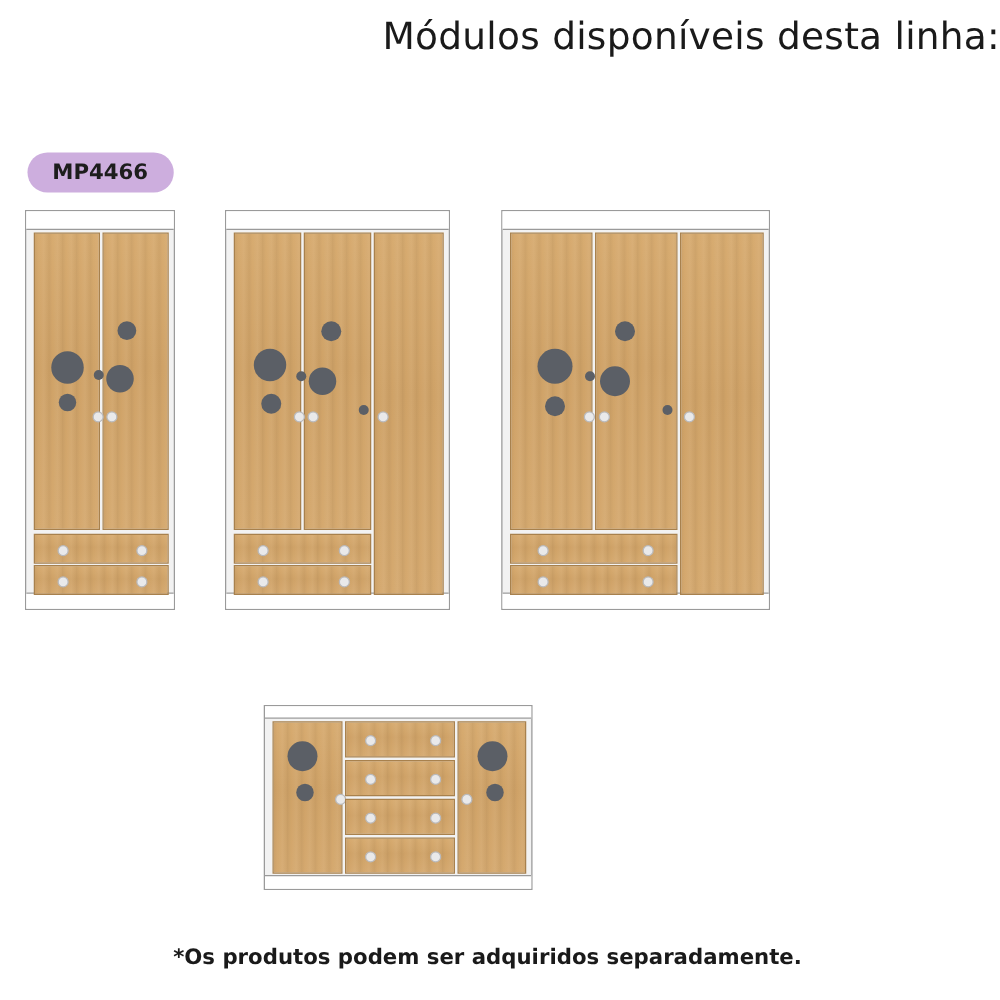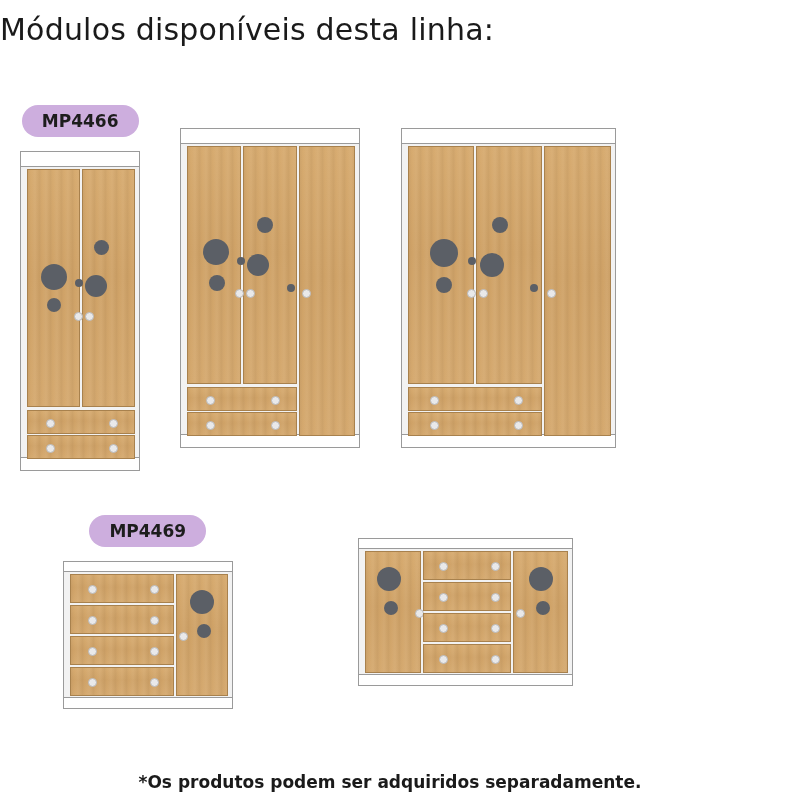--- a/index.html
+++ b/index.html
@@ -6,43 +6,43 @@
   body{
     width:800px;height:800px;
     background:#ffffff;
     font-family:"DejaVu Sans", sans-serif;
     overflow:hidden;
     position:relative;
   }
   .title{
     position:absolute;
     top:12px;left:0;width:800px;
-    text-align:left;
+    text-align:right;
     font-size:30px;
     color:#1a1a1a;
     font-family:"DejaVu Sans", sans-serif;
     letter-spacing:0.2px;
   }
   .footnote{
     position:absolute;
-    bottom:8px;left:0;width:780px;
+    bottom:24px;left:0;width:780px;
     text-align:center;
     font-size:17px;
     font-weight:bold;
     color:#1a1a1a;
   }
 
   .grid{
     position:absolute;
     top:88px;left:0;width:800px;
   }
   .row{
     display:flex;
     justify-content:space-around;
-    align-items:center;
+    align-items:flex-end;
     width:636px;
   }
   .row1{height:400px;}
   .row2{height:200px;margin-top:24px;}
 
   .cell{
     display:flex;
     flex-direction:column;
     align-items:center;
     justify-content:flex-end;
@@ -193,45 +193,20 @@
         <div class="knob" style="left:28px;top:292px;"></div>
         <div class="knob" style="left:112px;top:292px;"></div>
       </div>
     </div>
 
   </div>
 
   <div class="row row2">
 
 
-    <div class="cell">
-      <div class="badge">MP4469</div>
-      <div class="unit" style="width:170px;height:148px;">
-        <div class="topcap" style="height:9px;"></div>
-        <div class="basecap" style="height:10px;"></div>
-
-        <div class="wood drawer" style="left:6px;top:12px;width:104px;height:29px;"></div>
-        <div class="wood drawer" style="left:6px;top:43px;width:104px;height:29px;"></div>
-        <div class="wood drawer" style="left:6px;top:74px;width:104px;height:29px;"></div>
-        <div class="wood drawer" style="left:6px;top:105px;width:104px;height:29px;"></div>
-        <div class="knob" style="left:24px;top:23px;"></div>
-        <div class="knob" style="left:86px;top:23px;"></div>
-        <div class="knob" style="left:24px;top:54px;"></div>
-        <div class="knob" style="left:86px;top:54px;"></div>
-        <div class="knob" style="left:24px;top:85px;"></div>
-        <div class="knob" style="left:86px;top:85px;"></div>
-        <div class="knob" style="left:24px;top:116px;"></div>
-        <div class="knob" style="left:86px;top:116px;"></div>
-
-        <div class="wood door" style="left:112px;top:12px;width:52px;height:122px;"></div>
-        <div class="knob" style="left:115px;top:70px;"></div>
-        <div class="dot" style="left:126px;top:28px;width:24px;height:24px;"></div>
-        <div class="dot" style="left:133px;top:62px;width:14px;height:14px;"></div>
-      </div>
-    </div>
 
     <div class="cell">
       <div class="unit" style="width:215px;height:148px;">
         <div class="topcap" style="height:9px;"></div>
         <div class="basecap" style="height:10px;"></div>
 
         <div class="wood door" style="left:6px;top:12px;width:56px;height:122px;"></div>
         <div class="knob" style="left:56px;top:70px;"></div>
         <div class="dot" style="left:18px;top:28px;width:24px;height:24px;"></div>
         <div class="dot" style="left:25px;top:62px;width:14px;height:14px;"></div>

